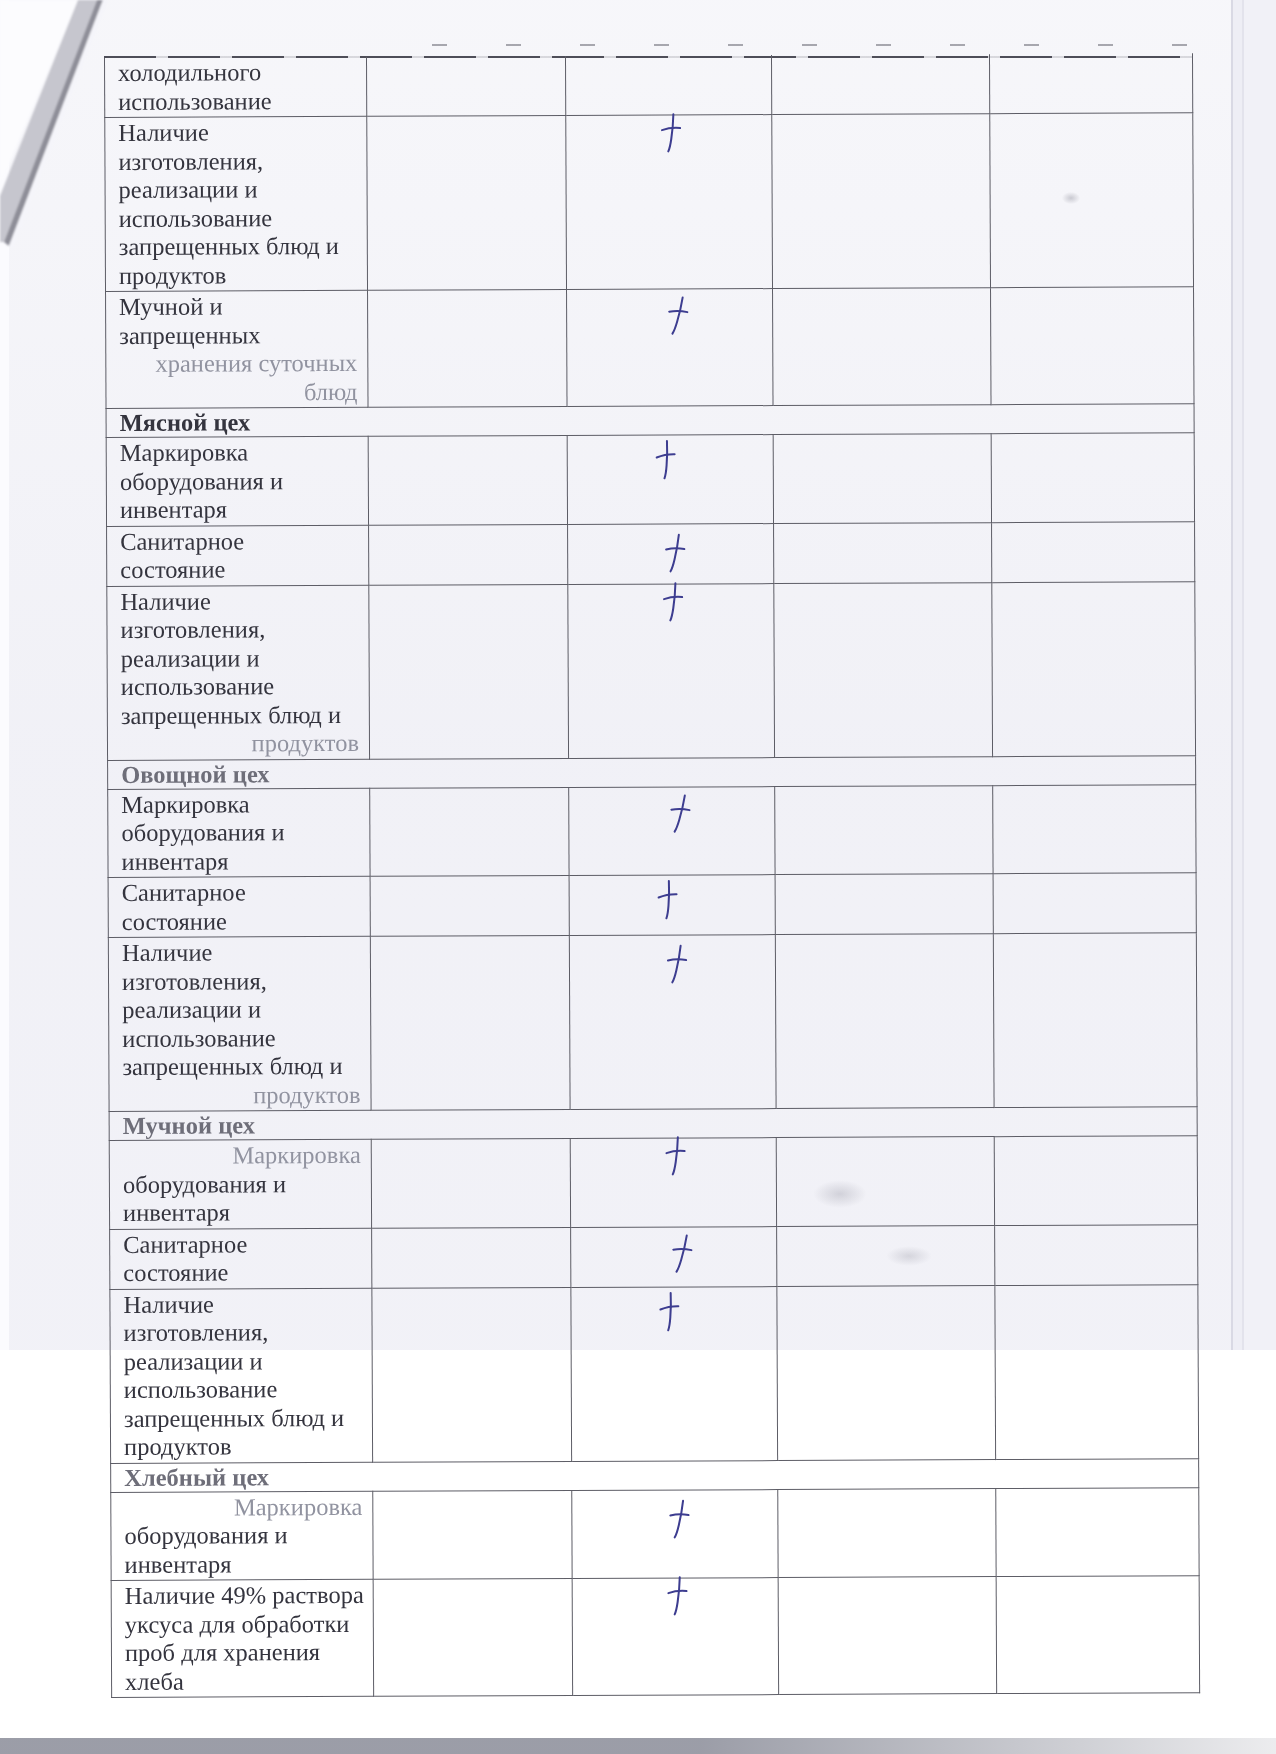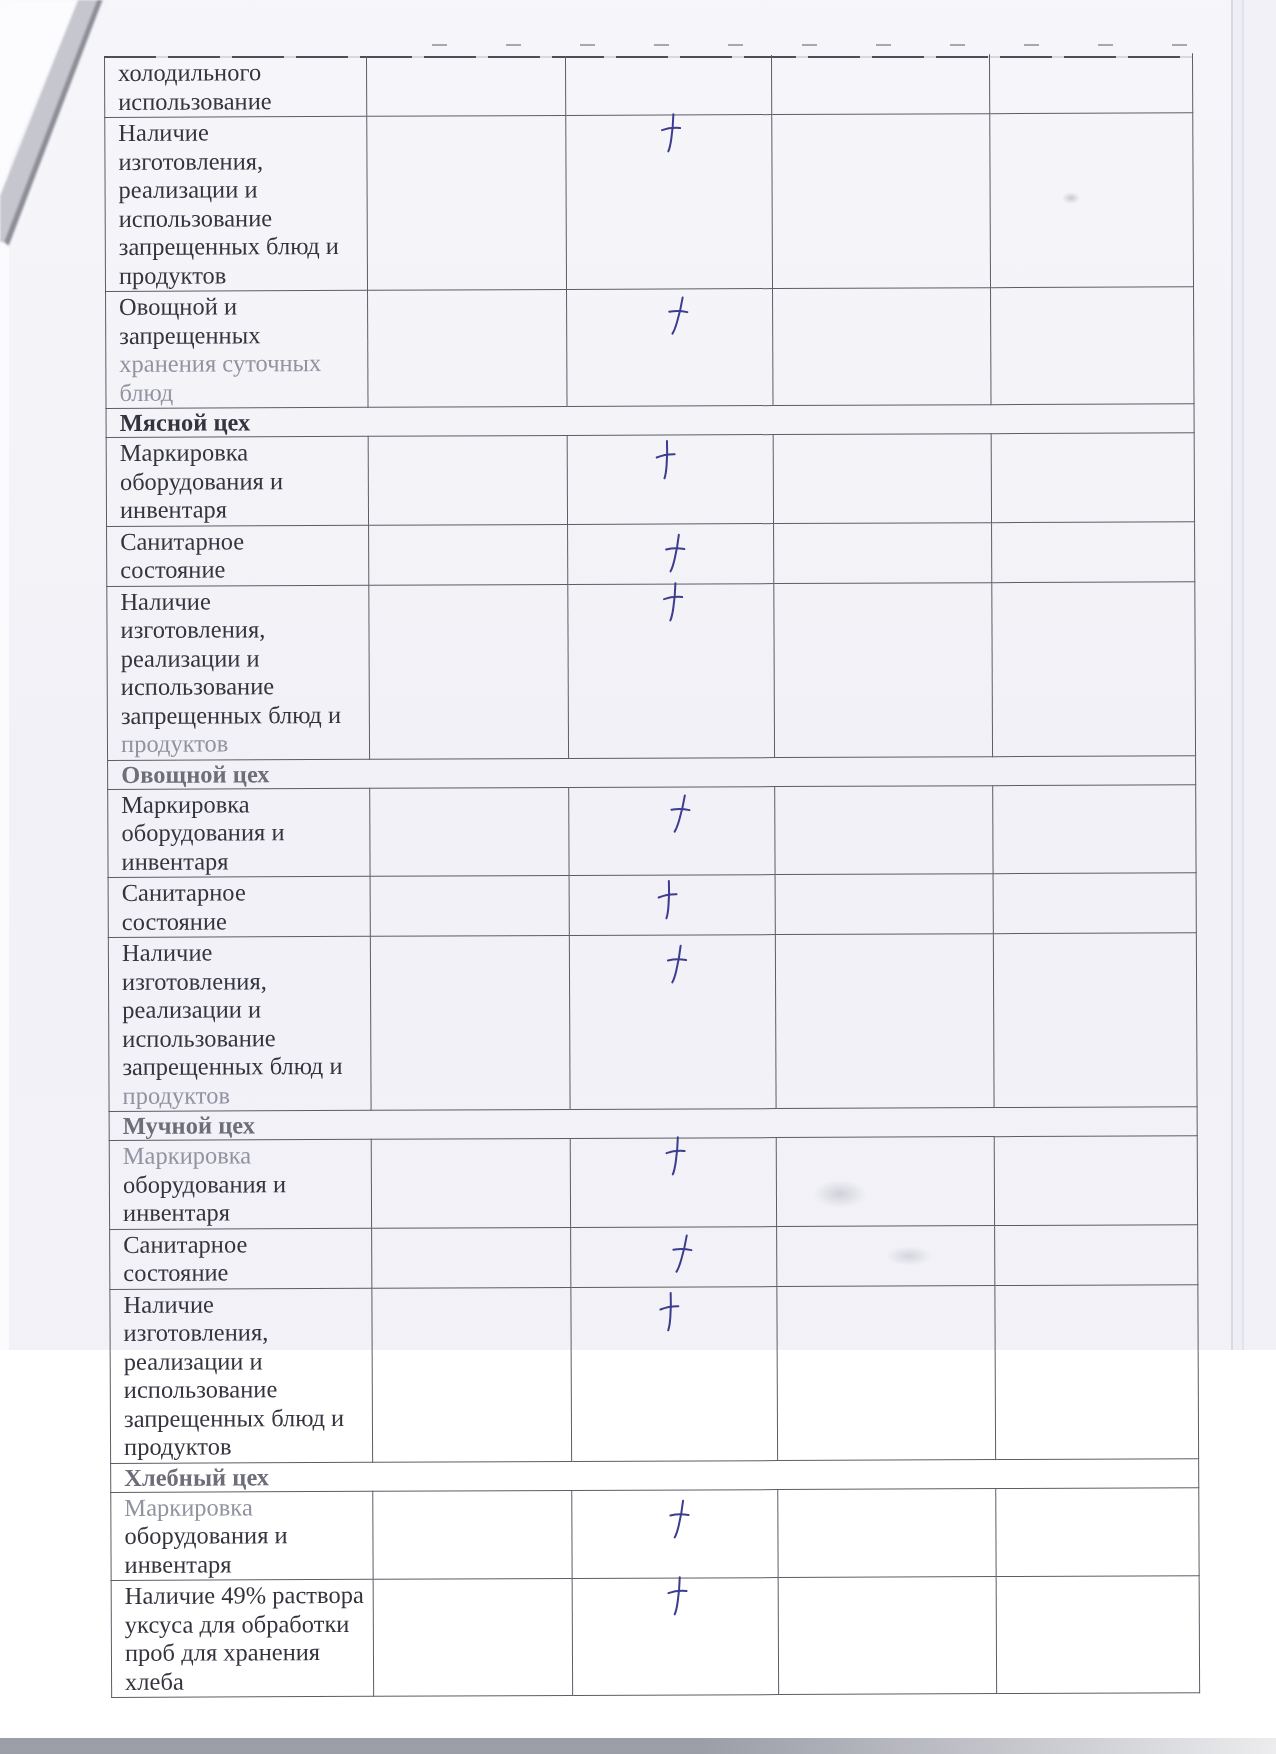--- a/index.html
+++ b/index.html
@@ -30,21 +30,21 @@
   table.checklist{border-collapse:collapse;table-layout:fixed;width:1088px;}
   table.checklist td{border:1px solid #5d5d66;vertical-align:top;}
   table.checklist tr:first-child td{border-top:none;}
   td.crit{padding:1px 10px 1px 13px;}
   td.crit .line{font-size:24.5px;line-height:28.5px;white-space:nowrap;}
   td.cell{vertical-align:middle;text-align:center;}
   td.section-cell{padding:0 8px 1px 13px;}
   td.section-cell .line{font-size:24.5px;line-height:27px;font-weight:bold;white-space:nowrap;}
   .tone-dark{color:#34343e;}
   .tone-mid{color:#6e6e79;}
-  .tone-light{color:#9193a0;}
+  .tone-light{color:#9193a0;text-align:right;}
   .mark{display:inline-block;line-height:0;}
   .mark svg{display:block;}
   .mv0{transform:rotate(-3deg) translate(2px,-5px);}
   .mv1{transform:rotate(5deg) translate(8px,3px);}
   .mv2{transform:rotate(-7deg) translate(-5px,1px);}
   .mv3{transform:rotate(2deg) translate(4px,6px);}
 </style>
 </head>
 <body>
 
@@ -105,21 +105,21 @@
     <svg width="30" height="42" viewBox="0 0 34 48" fill="none">
       <path d="M20.8 3.5 C20.2 11, 18.8 22, 16.8 31.5 C15.6 37.5, 14.2 42.5, 12.6 45.5" stroke="#3d3d90" stroke-width="2.3" stroke-linecap="round"></path>
       <path d="M6.8 20.8 C12.5 19.2, 19.5 18.4, 27.6 19.6" stroke="#3d3d90" stroke-width="2.3" stroke-linecap="round"></path>
     </svg>
   </span></td>
             <td class="cell"></td>
             <td class="cell"></td>
           </tr>
           <tr>
             <td class="crit">
-              <div class="line tone-dark">Овощной и</div>
+              <div class="line tone-dark">Мучной и</div>
               <div class="line tone-dark">запрещенных</div>
               <div class="line tone-light">хранения суточных</div>
               <div class="line tone-light">блюд</div>
             </td>
             <td class="cell"></td>
             <td class="cell"><span class="mark mv1" aria-label="+">
     <svg width="30" height="42" viewBox="0 0 34 48" fill="none">
       <path d="M20.8 3.5 C20.2 11, 18.8 22, 16.8 31.5 C15.6 37.5, 14.2 42.5, 12.6 45.5" stroke="#3d3d90" stroke-width="2.3" stroke-linecap="round"></path>
       <path d="M6.8 20.8 C12.5 19.2, 19.5 18.4, 27.6 19.6" stroke="#3d3d90" stroke-width="2.3" stroke-linecap="round"></path>
     </svg>

